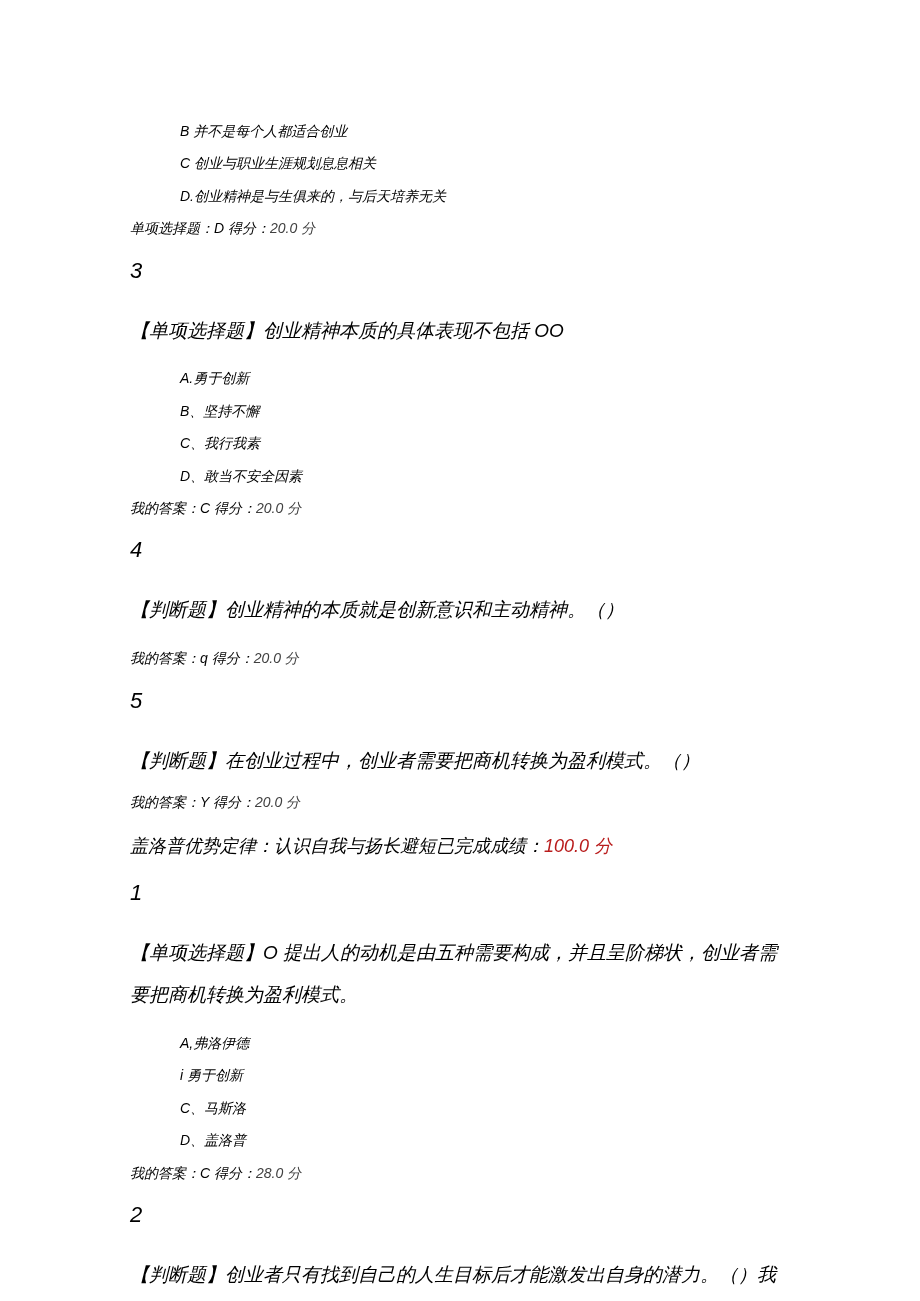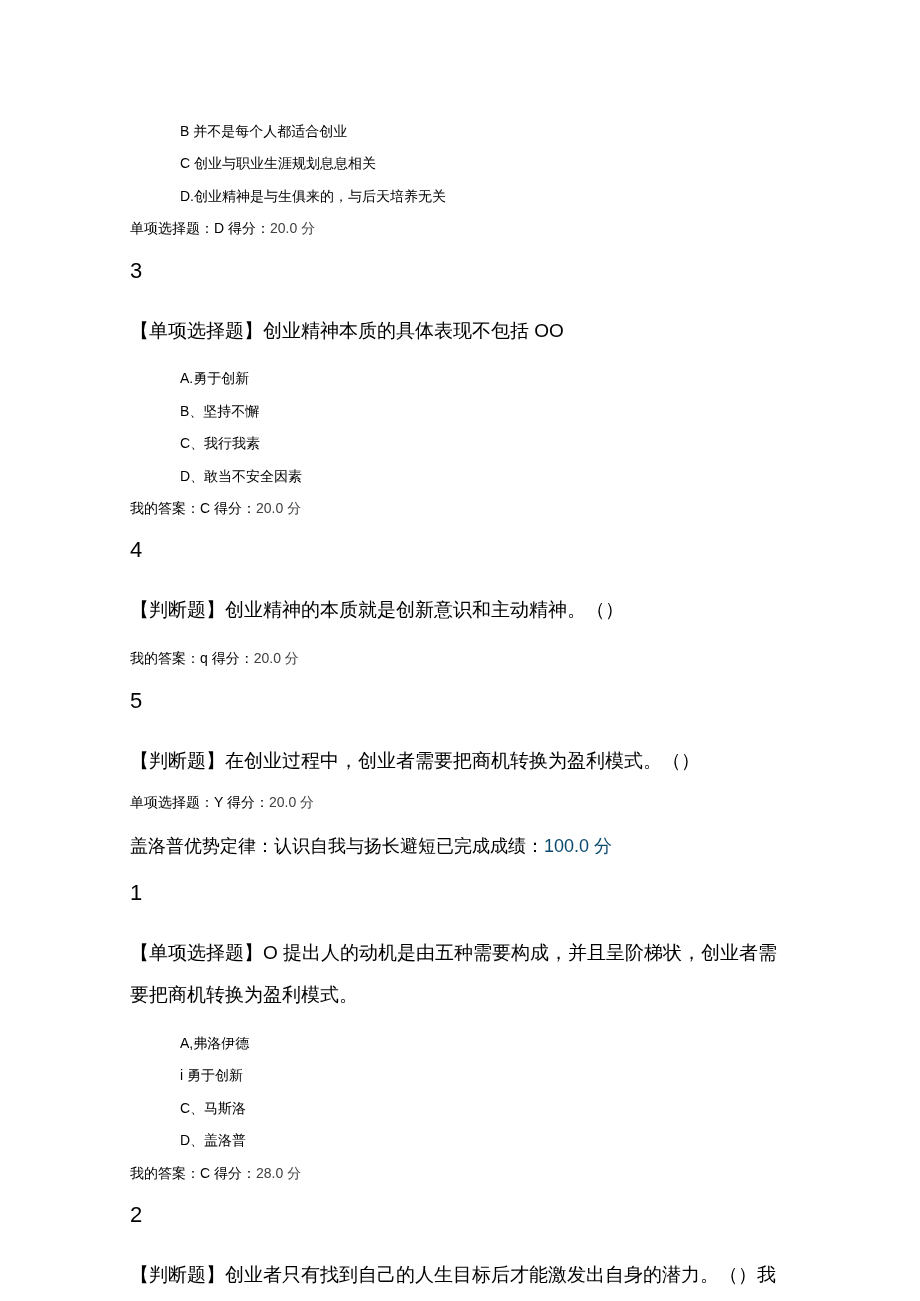--- a/index.html
+++ b/index.html
@@ -1,15 +1,15 @@
 <!DOCTYPE html>
 <html><head>
   <meta charset="utf-8">
   <style>
-    * { margin: 0; padding: 0; box-sizing: border-box; }
+    * { margin: 0; padding: 0; box-sizing: border-box; font-style: italic; }
     body {
       font-family: "Microsoft YaHei", Arial, sans-serif;
       background: #ffffff;
       width: 920px;
       padding: 120px 130px 60px 130px;
       color: #000;
     }
     .option {
       font-size: 14px;
       line-height: 1.6;
@@ -35,21 +35,21 @@
       line-height: 2.2;
       margin-bottom: 16px;
     }
     .section-title {
       font-size: 18px;
       margin-top: 14px;
       margin-bottom: 20px;
       line-height: 1.6;
     }
     .inline-score {
-      color: #0c4a6e;
+      color: #b91c1c;
     }
   </style>
 </head>
 <body>
 
 <div class="option">B 并不是每个人都适合创业</div>
 <div class="option">C 创业与职业生涯规划息息相关</div>
 <div class="option">D.创业精神是与生俱来的，与后天培养无关</div>
 <div class="answer-line">
   <span>单项选择题：D 得分：</span><span class="score">20.0 分</span>
@@ -67,21 +67,21 @@
 
 <div class="q-num">4</div>
 <div class="stem">【判断题】创业精神的本质就是创新意识和主动精神。（）</div>
 <div class="answer-line" style="margin-top:0;">
   <span>我的答案：q 得分：</span><span class="score">20.0 分</span>
 </div>
 
 <div class="q-num">5</div>
 <div class="stem">【判断题】在创业过程中，创业者需要把商机转换为盈利模式。（）</div>
 <div class="answer-line" style="margin-top:-6px;">
-  <span>单项选择题：Y 得分：</span><span class="score">20.0 分</span>
+  <span>我的答案：Y 得分：</span><span class="score">20.0 分</span>
 </div>
 
 <div class="section-title">
   <span>盖洛普优势定律：认识自我与扬长避短已完成成绩：</span><span class="inline-score">100.0 分</span>
 </div>
 
 <div class="q-num">1</div>
 <div class="stem">【单项选择题】O 提出人的动机是由五种需要构成，并且呈阶梯状，创业者需要把商机转换为盈利模式。</div>
 <div class="option">A,弗洛伊德</div>
 <div class="option">i 勇于创新</div>

